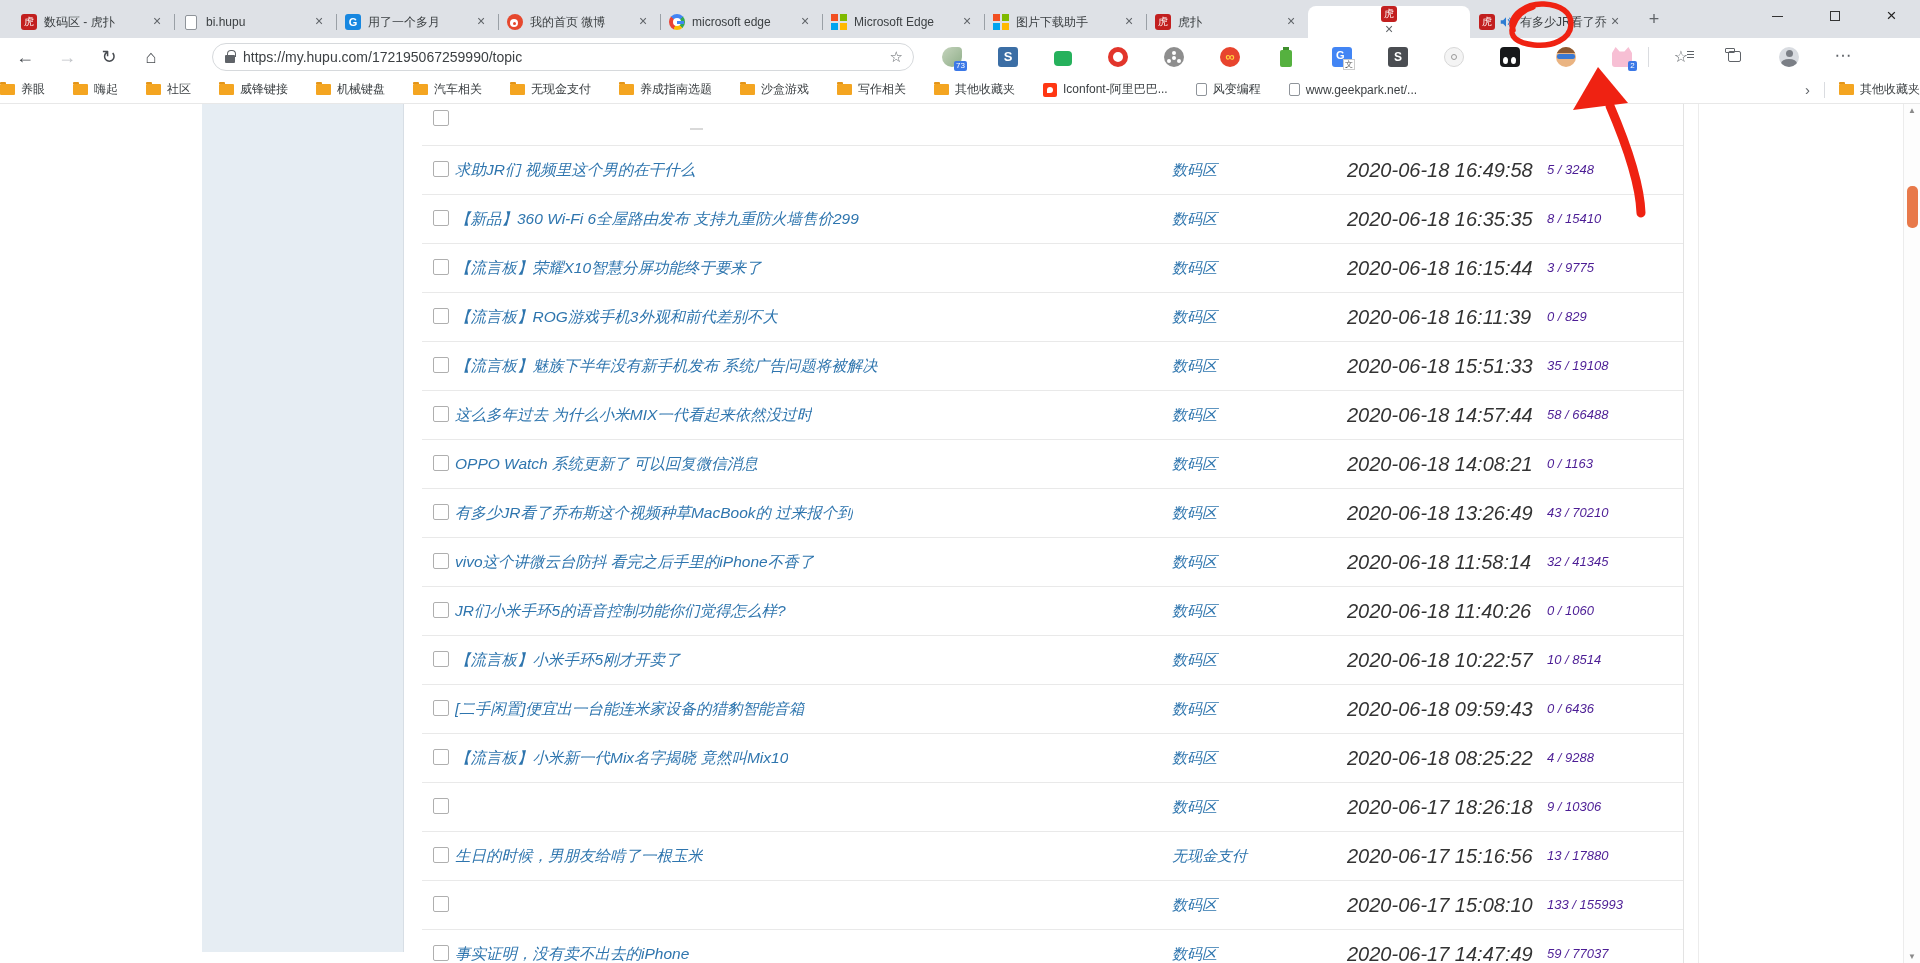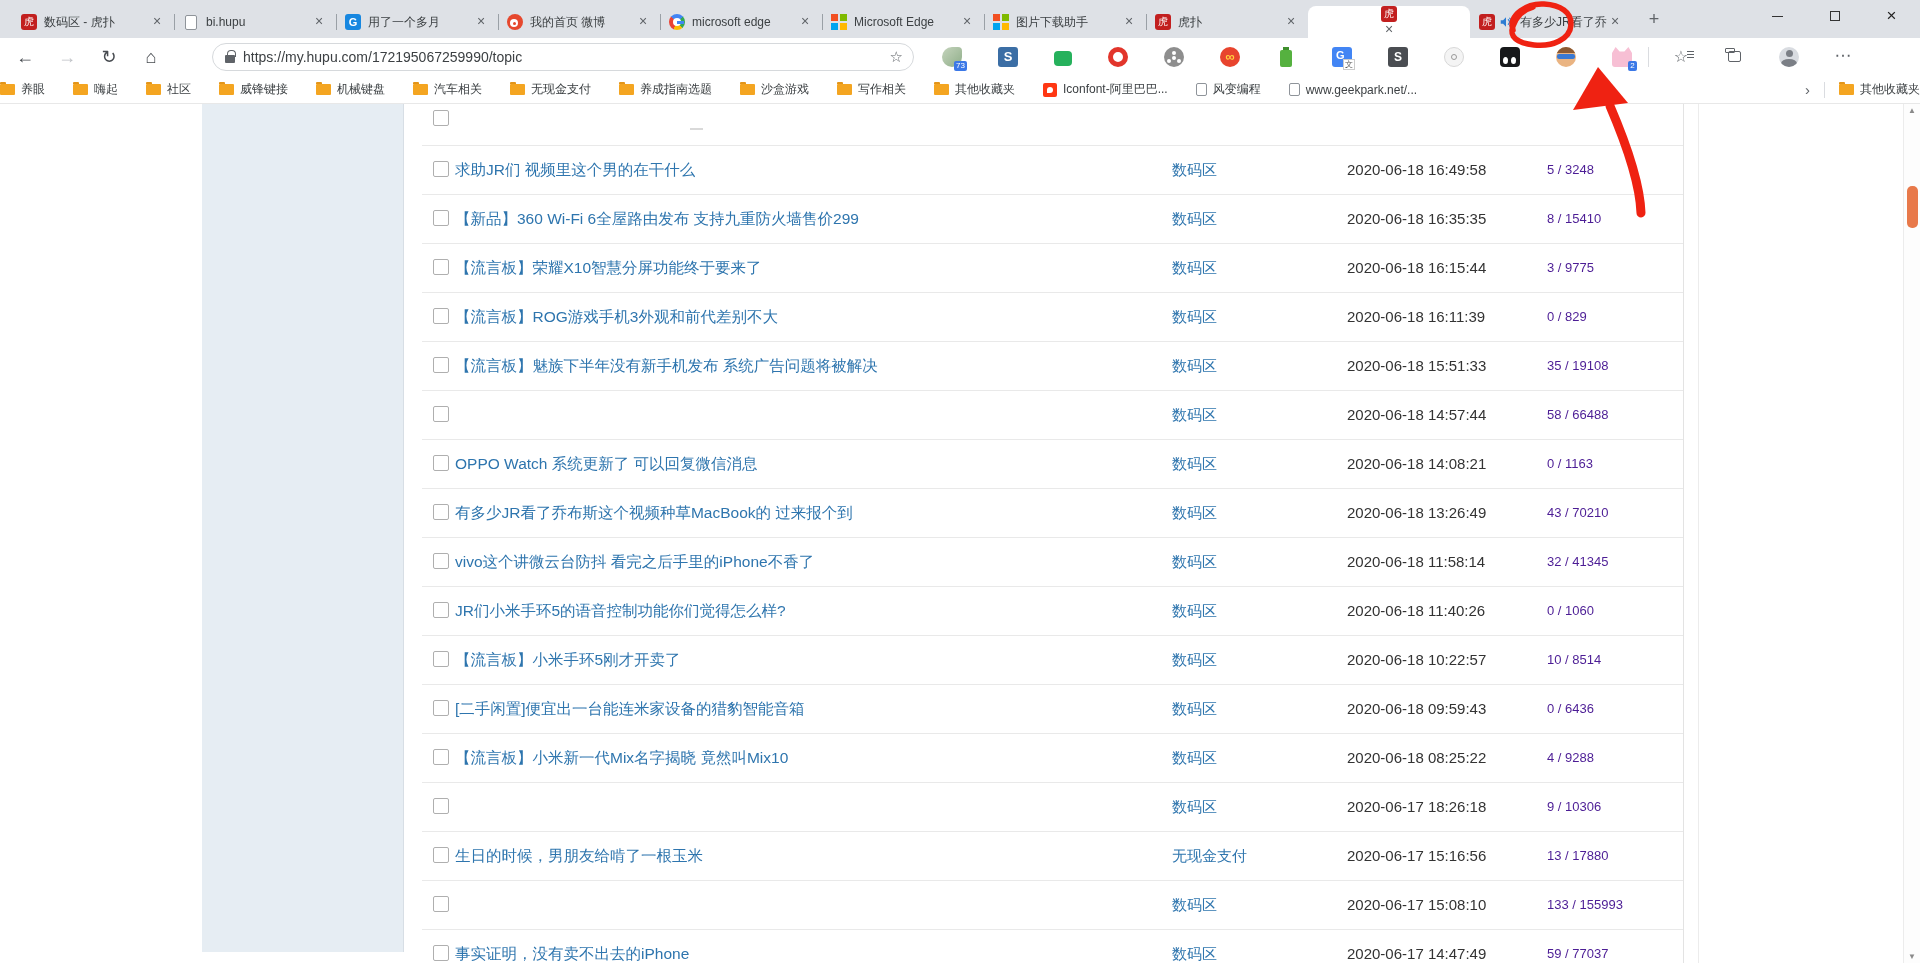--- a/index.html
+++ b/index.html
@@ -110,27 +110,27 @@
   .bm-chevron{ color:#5f6368; font-size:15px; }
   .bm-chevron::after{ content:"›"; }
   .bmdivider{ width:1px; height:16px; background:#dadce0; }
 
   
   .page{ position:relative; height:859px; background:#fff; overflow:hidden; }
   .sideband{ position:absolute; left:202px; top:0; width:202px; height:848px; background:var(--sideband); border-right:1px solid #d7dee5; }
   .vline1{ position:absolute; left:1683px; top:0; bottom:0; width:1px; background:#e3e3e3; }
   .vline2{ position:absolute; left:1698px; top:0; bottom:0; width:1px; background:#ececec; }
   .rows{ position:absolute; left:422px; top:0; width:1261px; }
-  .row{ position:relative; height:49px; border-bottom:1px solid #e9e9e9; }
+  .row{ position:relative; height:49px; border-bottom:1px solid #e9e9e9;font-style:italic; }
   .row-partial{ height:42px; }
   .cb{ position:absolute; left:11px; top:50%; margin-top:-9px; width:16px; height:16px; border:1px solid #afafaf; border-radius:2px; background:#fff; }
   .row-partial .cb{ top:6px; margin-top:0; }
   .t{ position:absolute; left:33px; top:0; line-height:48px; font-size:15.5px; color:var(--link); white-space:nowrap; max-width:700px; overflow:hidden; text-decoration:none; }
   .c{ position:absolute; left:750px; top:0; line-height:48px; font-size:15px; color:var(--link); text-decoration:none; white-space:nowrap; }
-  .d{ position:absolute; left:925px; top:0; line-height:48px; font-size:15px; color:#333; white-space:nowrap; }
+  .d{ position:absolute; left:925px; top:0; line-height:48px; font-size:20px; color:#333; white-space:nowrap; }
   .n{ position:absolute; left:1125px; top:0; line-height:48px; font-size:13px; color:#4c1d95; white-space:nowrap; }
   .rowfrag{ position:absolute; left:268px; top:24px; width:13px; height:2px; background:#d9d9d9; }
 
   
   .scrollbar{ position:absolute; right:0; top:0; bottom:0; width:17px; background:#fdfdfd; border-left:1px solid #ececec; }
   .sb-up{ position:absolute; top:2px; left:0; width:16px; text-align:center; color:#8a8a8a; font-size:8px; }
   .sb-up::after{ content:"▲"; }
   .sb-down{ position:absolute; bottom:2px; left:0; width:16px; text-align:center; color:#8a8a8a; font-size:8px; }
   .sb-down::after{ content:"▼"; }
   .sb-thumb{ position:absolute; left:3px; top:82px; width:11px; height:42px; background:var(--thumb); border-radius:5px; }
@@ -370,20 +370,21 @@
       </div>
       <div class="row">
         <span class="cb"></span>
         <a class="t">【流言板】魅族下半年没有新手机发布 系统广告问题将被解决</a>
         <a class="c">数码区</a>
         <span class="d">2020-06-18 15:51:33</span>
         <span class="n">35 / 19108</span>
       </div>
       <div class="row">
         <span class="cb"></span>
+        <a class="t">这么多年过去 为什么小米MIX一代看起来依然没过时</a>
         <a class="c">数码区</a>
         <span class="d">2020-06-18 14:57:44</span>
         <span class="n">58 / 66488</span>
       </div>
       <div class="row">
         <span class="cb"></span>
         <a class="t">OPPO Watch 系统更新了 可以回复微信消息</a>
         <a class="c">数码区</a>
         <span class="d">2020-06-18 14:08:21</span>
         <span class="n">0 / 1163</span>

